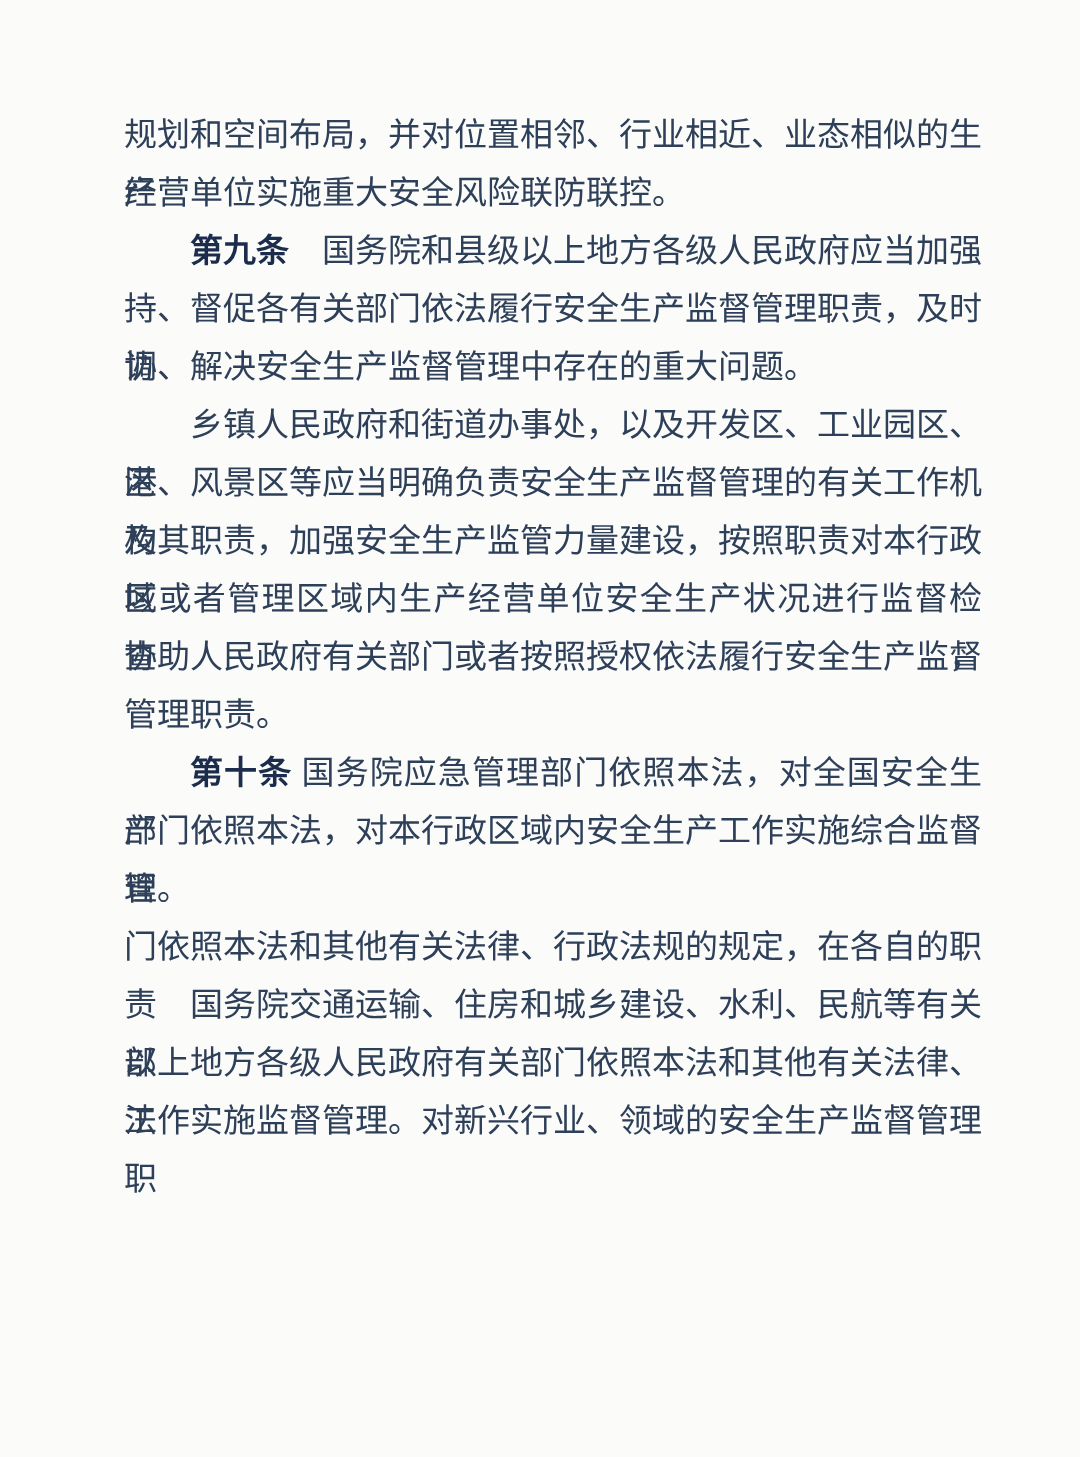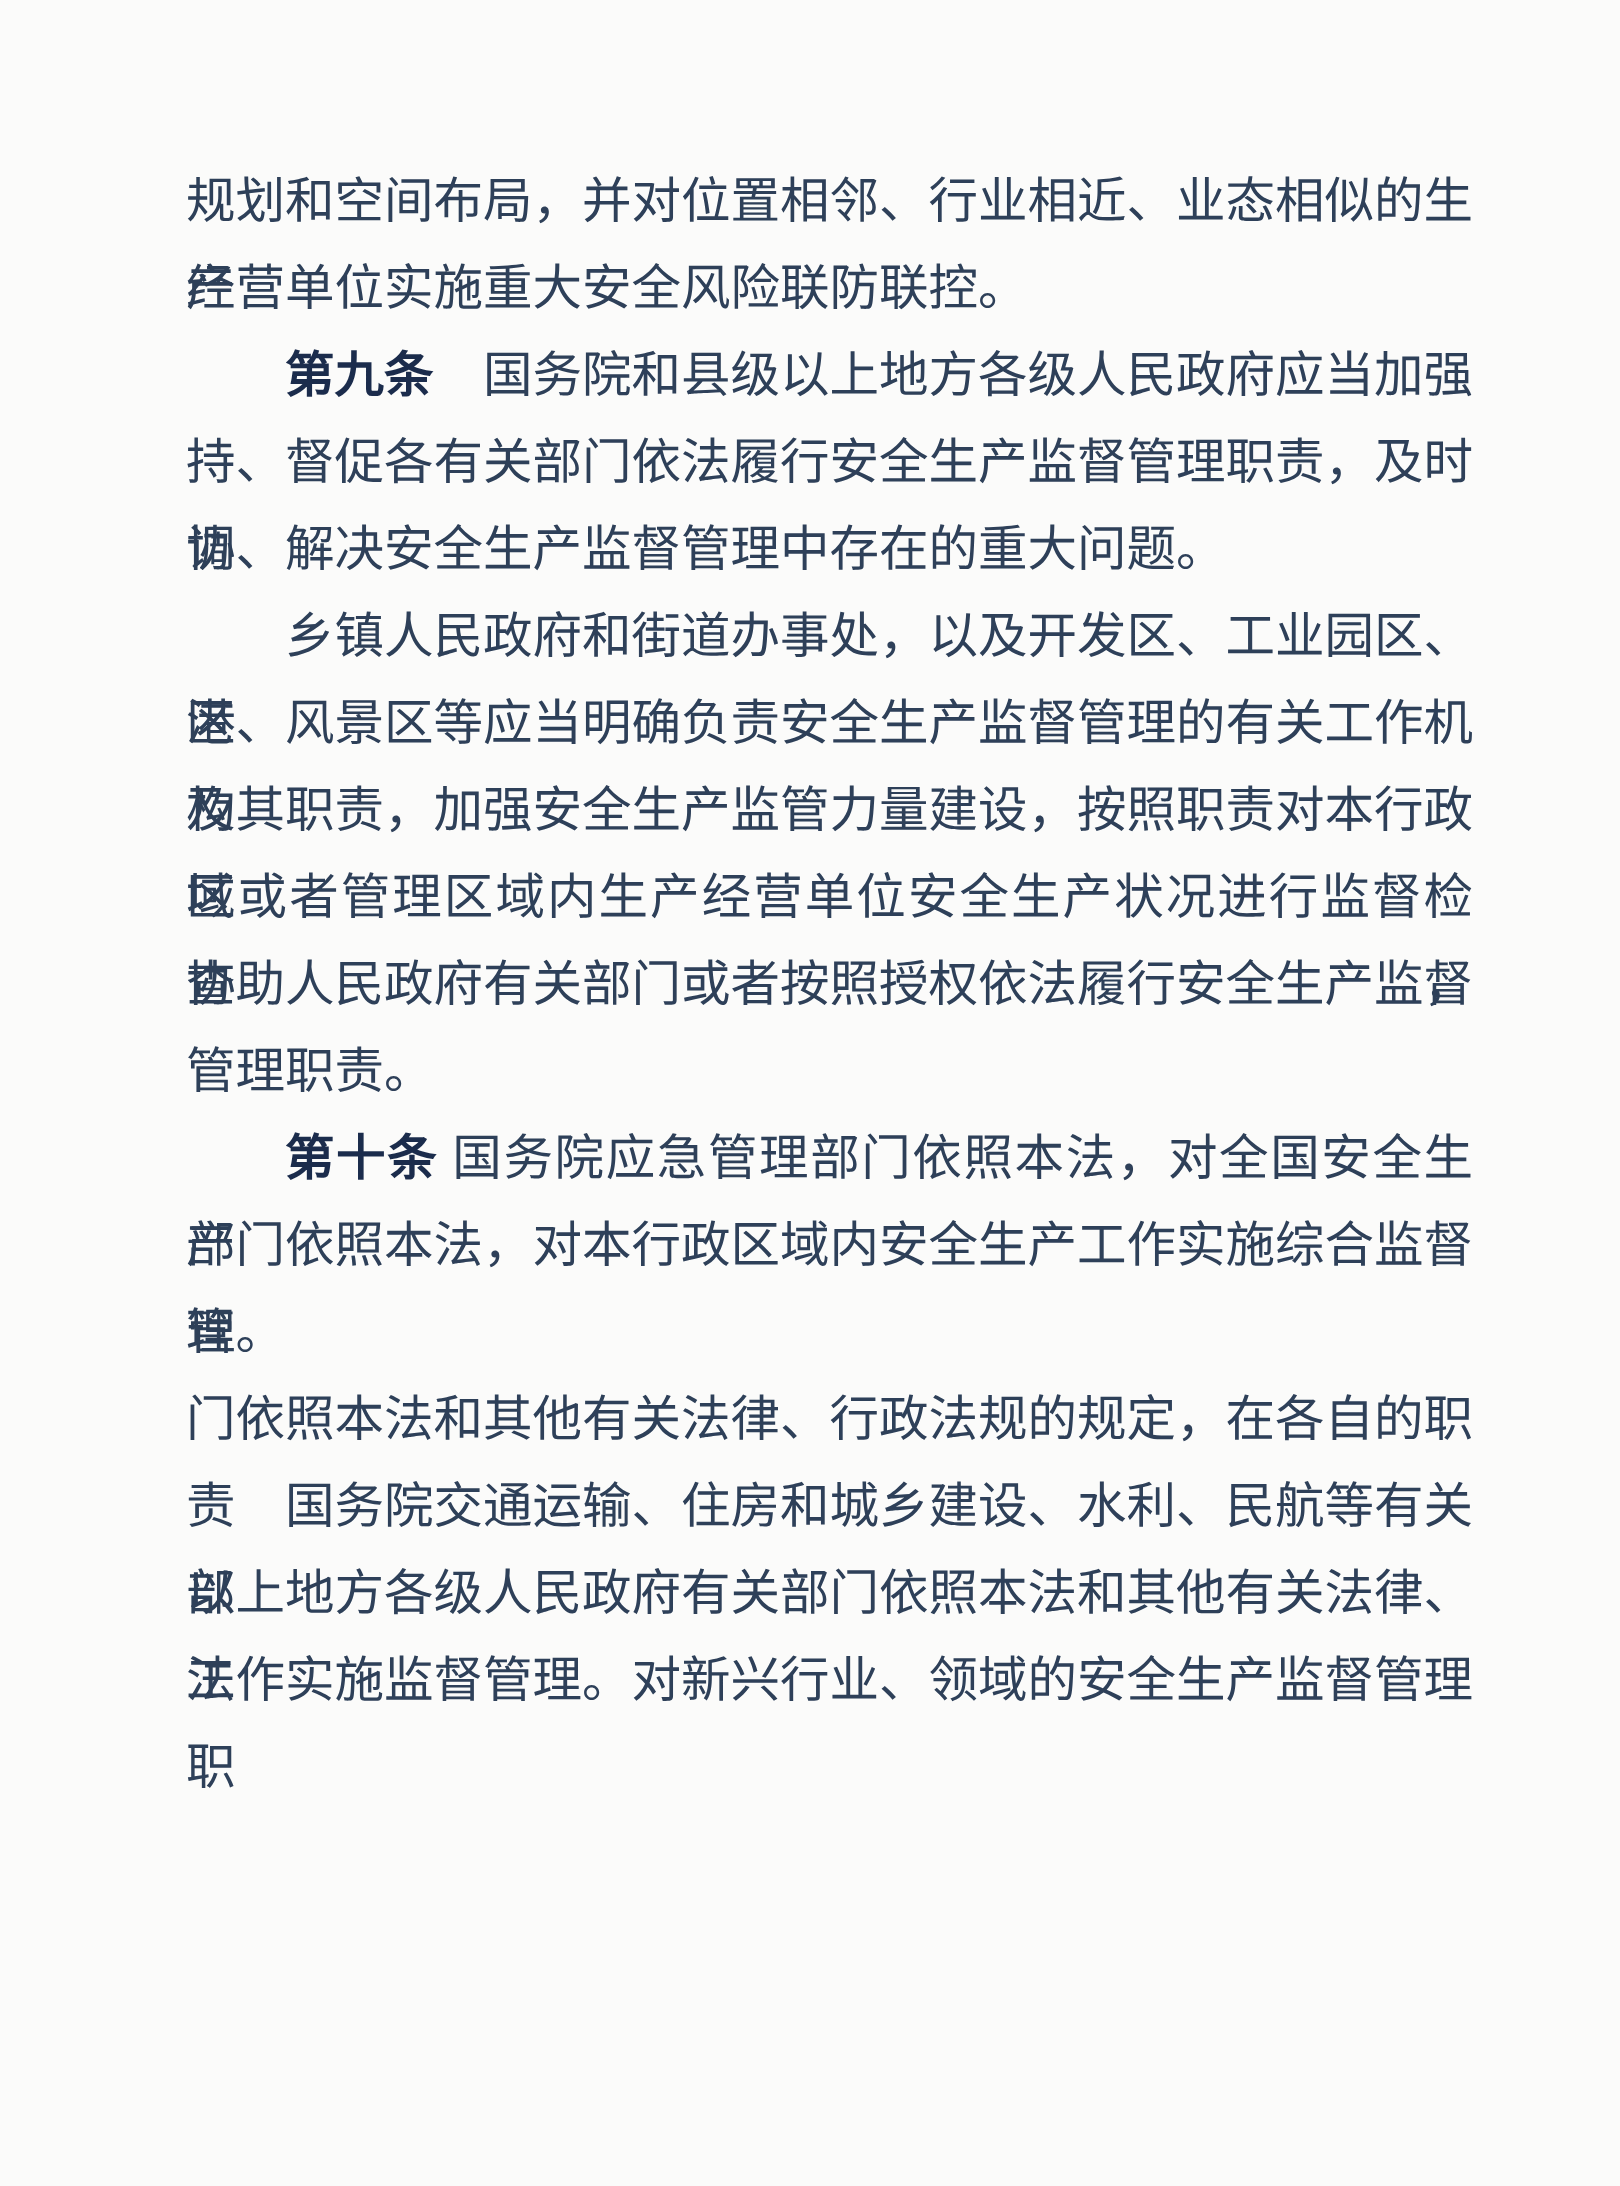--- a/index.html
+++ b/index.html
@@ -39,21 +39,21 @@
     margin-left: 24px;
   }
   .line.justify {
     text-align: justify;
     text-align-last: justify;
   }
   .line.indent {
     text-indent: 2em;
   }
   .head {
-    font-family: Liberation Serif, serif;
+    font-family: Liberation Sans, sans-serif;
     font-weight: 700;
     color: #1b2c4c;
   }
 </style>
 </head>
 <body>
 
 <div class="page">
   <div class="text-block" id="text-block">
       <div class="line justify"><span>规划和空间布局，并对位置相邻、行业相近、业态相似的生产</span></div>

